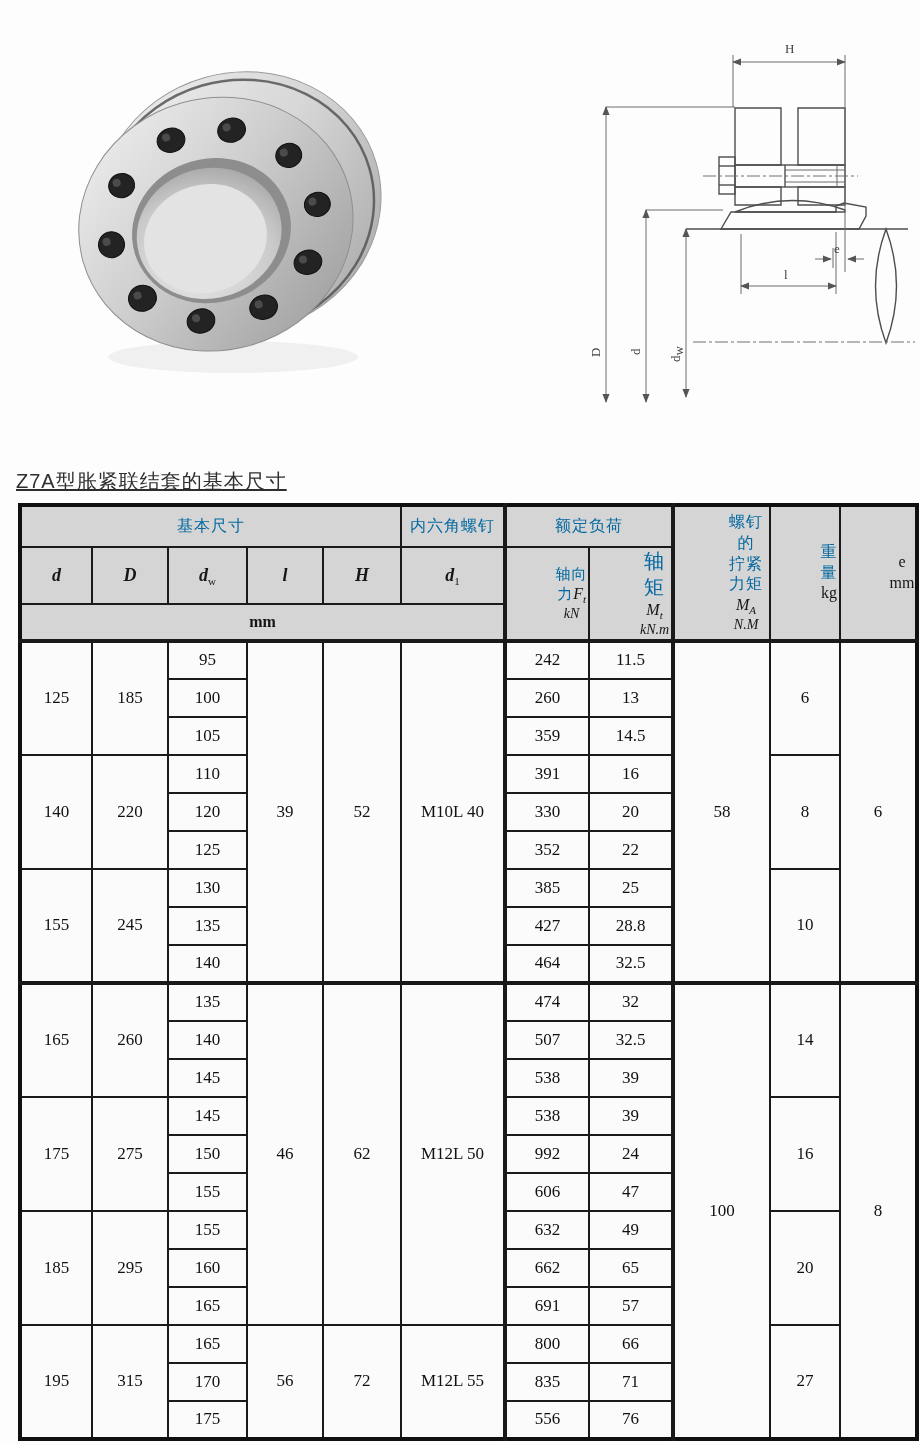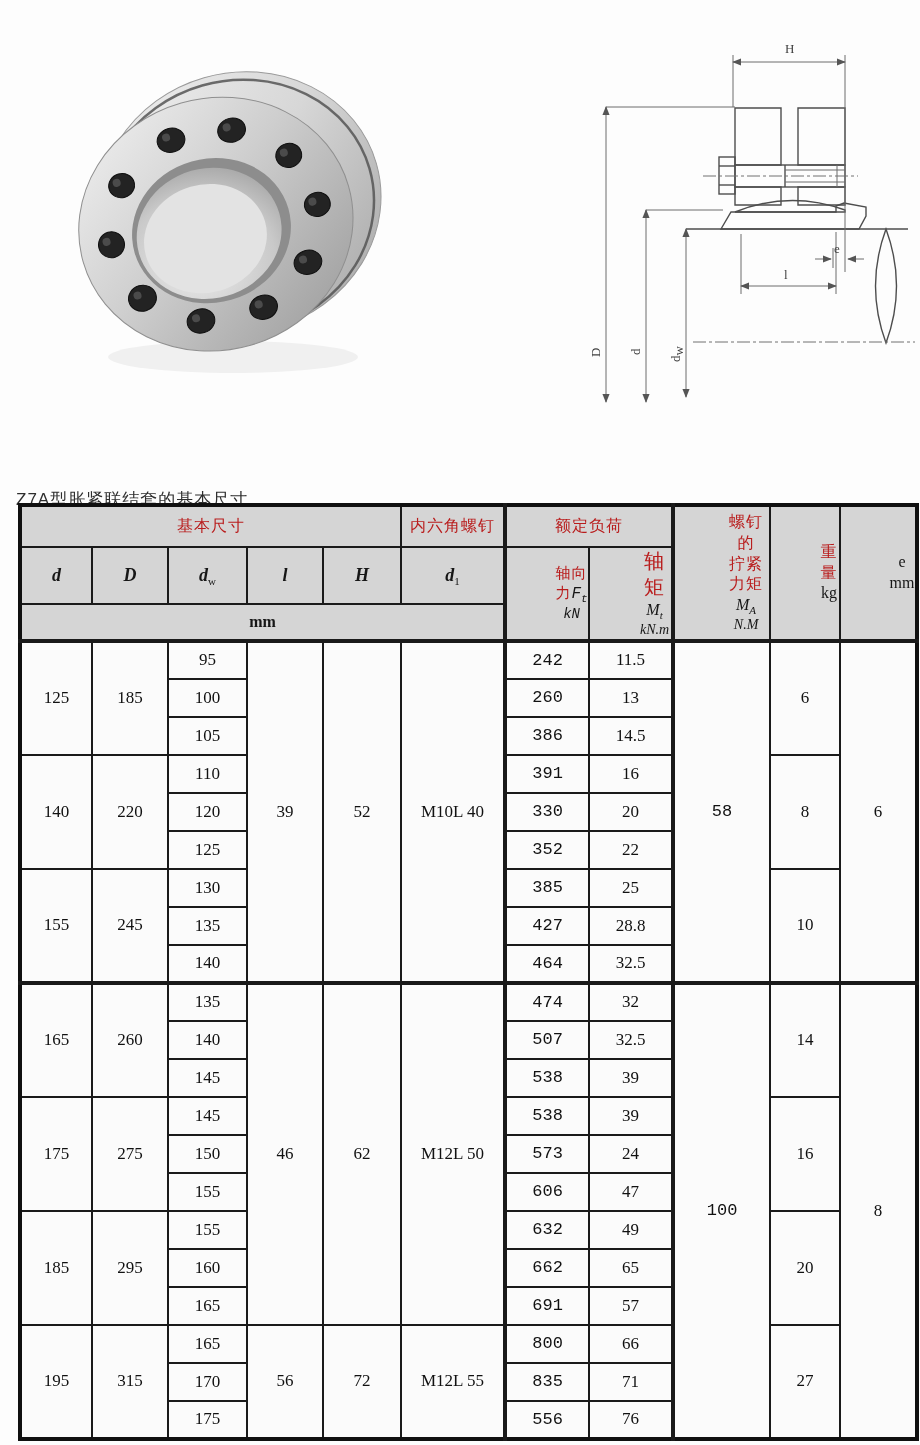--- a/index.html
+++ b/index.html
@@ -16,48 +16,48 @@
 
   
   .diagram { position:absolute; left:553px; top:22px; width:367px; height:418px; }
   .dwg-line   { stroke:#4d4d4d; stroke-width:1.4; fill:none; }
   .dwg-thin   { stroke:#6c6c6c; stroke-width:1; fill:none; }
   .dwg-dash   { stroke:#707070; stroke-width:1; fill:none; stroke-dasharray:13 3 3 3; }
   .dwg-text   { fill:#3f3f3f; font-family:"Liberation Serif","DejaVu Serif",serif; font-size:13px; }
 
   
   .page-title {
-    position:absolute; left:16px; top:488px;
+    position:absolute; left:16px; top:468px;
     font-family:"Liberation Sans","DejaVu Sans",sans-serif;
-    font-size:17px; color:#2e2e2e; letter-spacing:1px;
+    font-size:20px; color:#2e2e2e; letter-spacing:1px;text-decoration:underline;
   }
 
   
   .table-wrap { position:absolute; left:18px; top:503px; }
   table.spec {
     border-collapse:collapse; table-layout:fixed; width:887px;
     border:4px solid #101010; background:#fbfbfb;
   }
   .spec th, .spec td {
     border:2px solid #1a1a1a; text-align:center; vertical-align:middle;
     padding:0; overflow:hidden;
   }
   .spec thead th { background:#d5d5d5; font-weight:normal; }
   .spec tr.h1 { height:42px; }
   .spec tr.h2 { height:46px; }
   .spec tr.h3 { height:30px; }
   .spec tbody tr { height:38px; }
   .spec tbody td { font-size:17px; color:#111; background:#fbfbfb; }
-  .zh  { font-size:16px; letter-spacing:1px; color:#b91c1c; }
+  .zh  { font-size:16px; letter-spacing:1px; color:#0369a1; }
   .bsym { font-style:italic; font-weight:bold; font-size:18px; }
   .isym { font-style:italic; font-size:16px; }
   .spec sub { font-size:11px; line-height:0; }
   .unit { font-style:italic; font-size:14px; letter-spacing:0; }
   .hline { line-height:1.3;padding-left:48px; }
-  .thickL { border-left-width:4px !important;font-family:Liberation Mono, monospace; }
+  .thickL { border-left-width:4px !important; }
   .thickR { border-right-width:4px !important; }
   .thickB { border-bottom-width:4px !important; }
   tr.gsep td { border-top-width:4px !important; }
 </style>
 </head>
 <body>
 
 <div class="page">
 
   <svg class="photo" viewBox="0 0 350 345">
@@ -265,21 +265,21 @@
             <td rowspan="3">6</td>
             <td rowspan="9">6</td>
           </tr>
           <tr>
             <td>100</td>
             <td class="thickL">260</td>
             <td class="thickR">13</td>
           </tr>
           <tr>
             <td>105</td>
-            <td class="thickL">386</td>
+            <td class="thickL">359</td>
             <td class="thickR">14.5</td>
           </tr>
           <tr>
             <td rowspan="3">140</td>
             <td rowspan="3">220</td>
             <td>110</td>
             <td class="thickL">391</td>
             <td class="thickR">16</td>
             <td rowspan="3">8</td>
           </tr>
@@ -337,21 +337,21 @@
           <tr>
             <td rowspan="3">175</td>
             <td rowspan="3">275</td>
             <td>145</td>
             <td class="thickL">538</td>
             <td class="thickR">39</td>
             <td rowspan="3">16</td>
           </tr>
           <tr>
             <td>150</td>
-            <td class="thickL">573</td>
+            <td class="thickL">992</td>
             <td class="thickR">24</td>
           </tr>
           <tr>
             <td>155</td>
             <td class="thickL">606</td>
             <td class="thickR">47</td>
           </tr>
           <tr>
             <td rowspan="3">185</td>
             <td rowspan="3">295</td>

